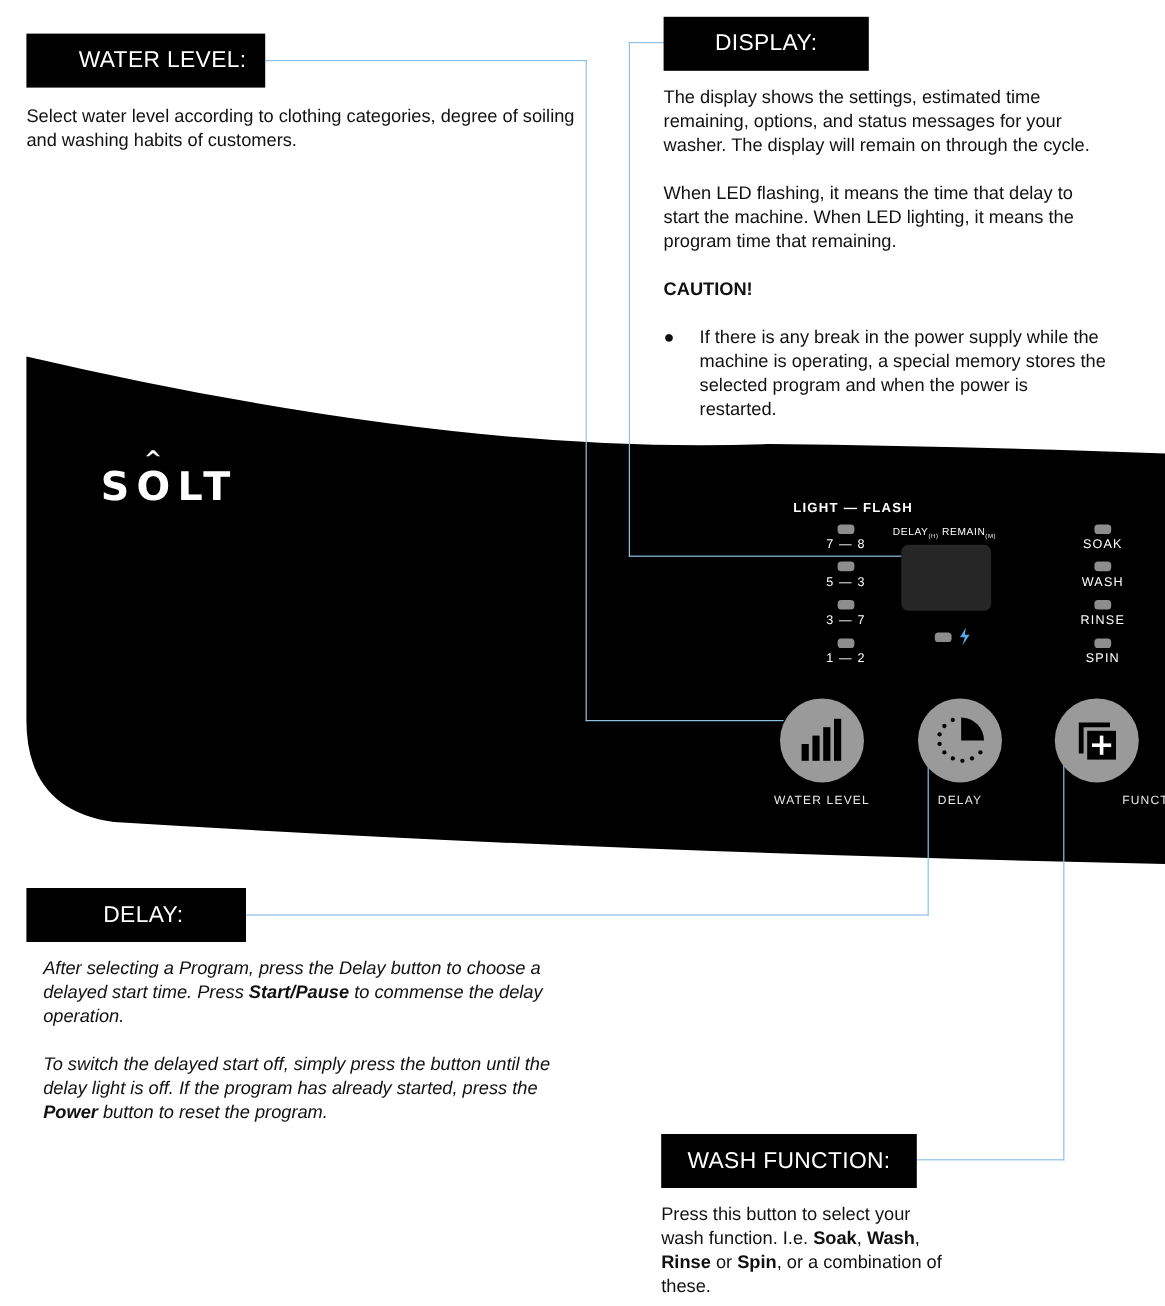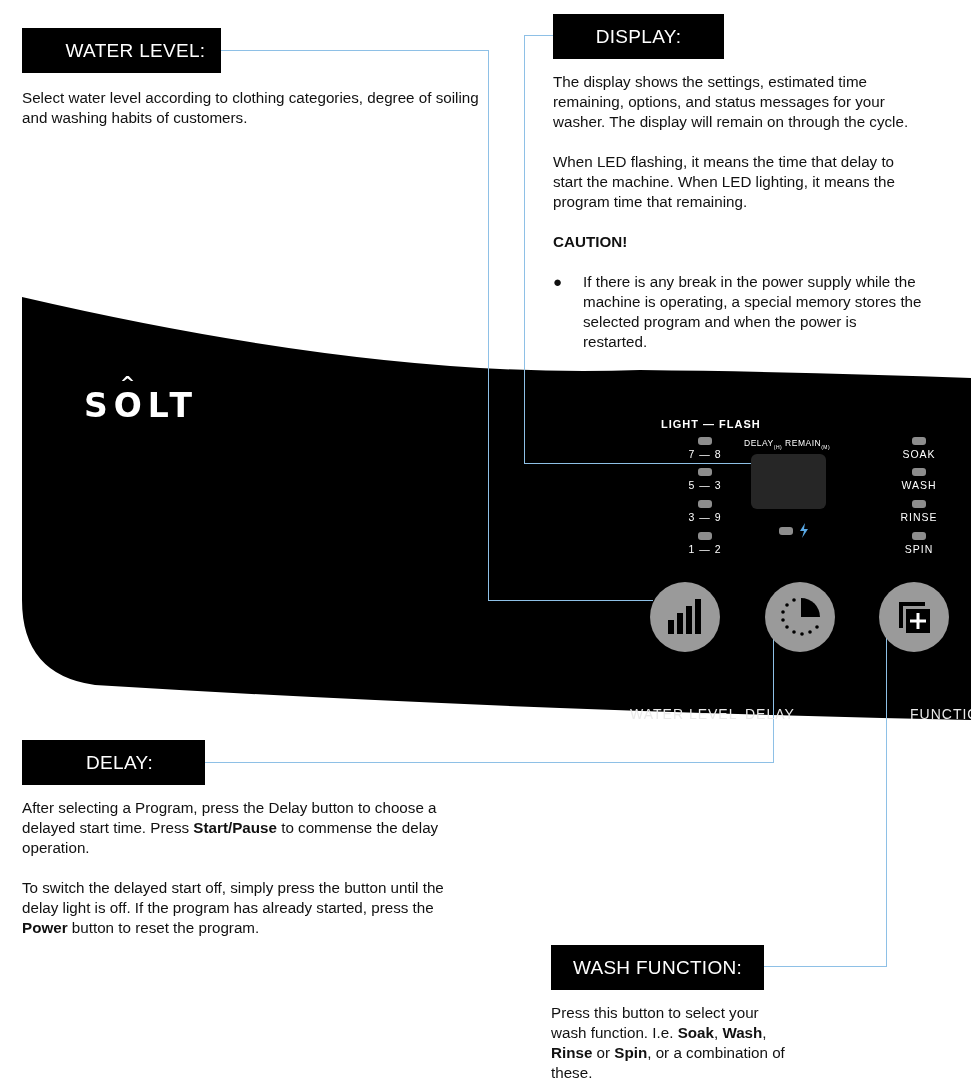--- a/index.html
+++ b/index.html
@@ -23,21 +23,21 @@
   .logo {
     position: absolute; left: 84px; top: 386px; color: #fff;
     font-family: "DejaVu Sans", sans-serif; font-weight: bold; font-size: 33px;
     letter-spacing: 6px;
   }
   .logo .hat { position: absolute; left: 36px; top: -14px; font-size: 18px; }
   .small-w { position: absolute; color: #fff; font-size: 10.5px; letter-spacing: 1px; text-align: center; }
   .lamp { position: absolute; width: 14px; height: 8px; background: #8d8d8d; border-radius: 3px; }
   .lcd { position: absolute; left: 751px; top: 454px; width: 75px; height: 55px; background: #262626; border-radius: 6px; }
   .round-btn { position: absolute; width: 70px; height: 70px; border-radius: 50%; background: #9a9a9a; }
-  .btn-cap { position: absolute; color: #e9e9e9; font-size: 14px; letter-spacing: 1px; text-align: left; width: 110px; margin-top: 44px; }
+  .btn-cap { position: absolute; color: #e9e9e9; font-size: 10px; letter-spacing: 1px; text-align: center; width: 110px; }
   .light-flash { position: absolute; left: 661px; top: 418px; color: #fff; font-weight: bold; font-size: 11px; letter-spacing: 1px; }
   .caution-title { font-weight: bold; margin: 0; }
   .bullet { display: flex; }
   .bullet .dot { width: 30px; flex: none; }
 </style>
 </head>
 <body>
 
 <svg class="panel-svg" width="971" height="1088" viewBox="0 0 971 1088">
   <path d="M22 297 Q 380 380 640 370 Q 820 372 971 378 L 971 720 Q 500 710 95 685 Q 22 675 22 600 Z" fill="#000"></path>
@@ -82,21 +82,21 @@
   <span class="hat">^</span>
 </div>
 
 <div class="light-flash">LIGHT — FLASH</div>
 
 <div class="lamp" style="left:698px;top:437px;"></div>
 <div class="small-w" style="left:680px;top:448px;width:50px;">7 — 8</div>
 <div class="lamp" style="left:698px;top:468px;"></div>
 <div class="small-w" style="left:680px;top:479px;width:50px;">5 — 3</div>
 <div class="lamp" style="left:698px;top:500px;"></div>
-<div class="small-w" style="left:680px;top:511px;width:50px;">3 — 9</div>
+<div class="small-w" style="left:680px;top:511px;width:50px;">3 — 7</div>
 <div class="lamp" style="left:698px;top:532px;"></div>
 <div class="small-w" style="left:680px;top:543px;width:50px;">1 — 2</div>
 
 <div class="small-w" style="left:744px;top:438px;font-size:8.5px;letter-spacing:0.5px;text-align:left;white-space:nowrap;">
   <span>DELAY</span><sub style="font-size:5px">(H)</sub>
   <span>REMAIN</span><sub style="font-size:5px">(M)</sub>
 </div>
 <div class="lcd"></div>
 <div class="lamp" style="left:779px;top:527px;"></div>
 <svg style="position:absolute;left:799px;top:523px;" width="10" height="15" viewBox="0 0 10 15">
@@ -144,21 +144,21 @@
     <rect x="27" y="27" width="24" height="24" fill="#000"></rect>
     <rect x="37.5" y="31" width="3" height="16" fill="#fff"></rect>
     <rect x="31" y="37.5" width="16" height="3" fill="#fff"></rect>
   </svg>
 </div>
 <div class="btn-cap" style="left:910px;top:662px;">FUNCTION</div>
 
 <div class="label-box" style="left:22px;top:740px;width:171px;height:45px;padding-left:12px;">
     <span>DELAY:</span>
   </div>
-<div class="desc" style="left:22px;top:798px;width:465px;">
+<div class="desc" style="left:36px;top:798px;width:465px;font-style:italic;">
   <p><span>After selecting a Program, press the Delay button to choose a delayed start time. Press </span><b>Start/Pause</b><span> to commense the delay operation.</span></p>
   <p style="width:450px;"><span>To switch the delayed start off, simply press the button until the delay light is off. If the program has already started, press the </span><b>Power</b><span> button to reset the program.</span></p>
 </div>
 
 <div class="label-box" style="left:551px;top:945px;width:213px;height:45px;">
     <span>WASH FUNCTION:</span>
   </div>
 <div class="desc" style="left:551px;top:1003px;width:245px;">
   <p><span>Press this button to select your wash function. I.e. </span><b>Soak</b><span>, </span><b>Wash</b><span>, </span><b>Rinse</b><span> or </span><b>Spin</b><span>, or a combination of these.</span></p>
 </div>

